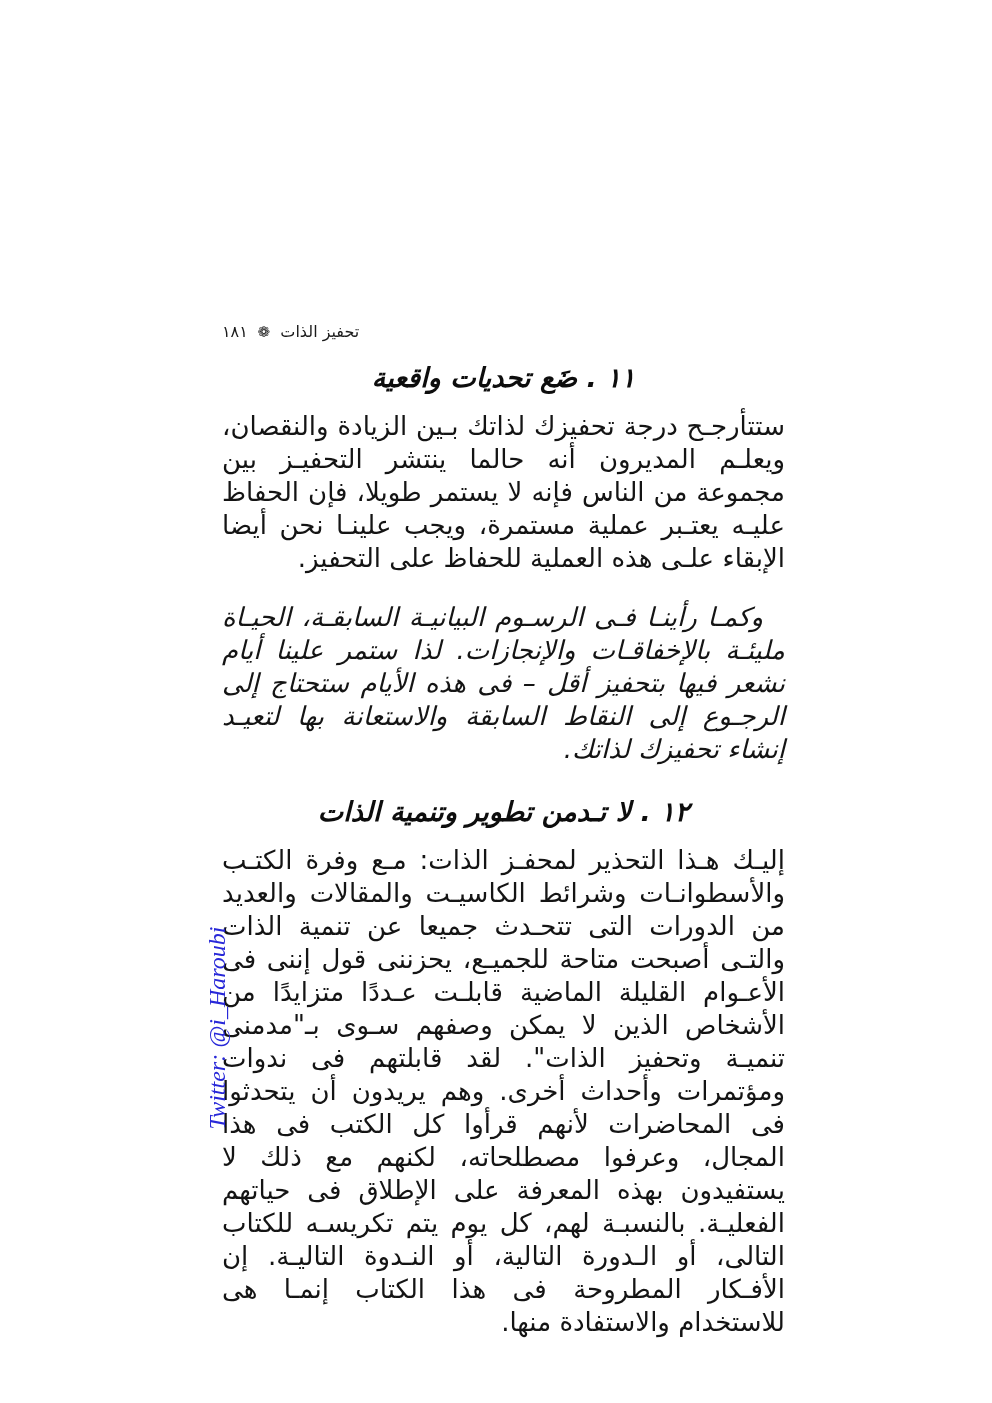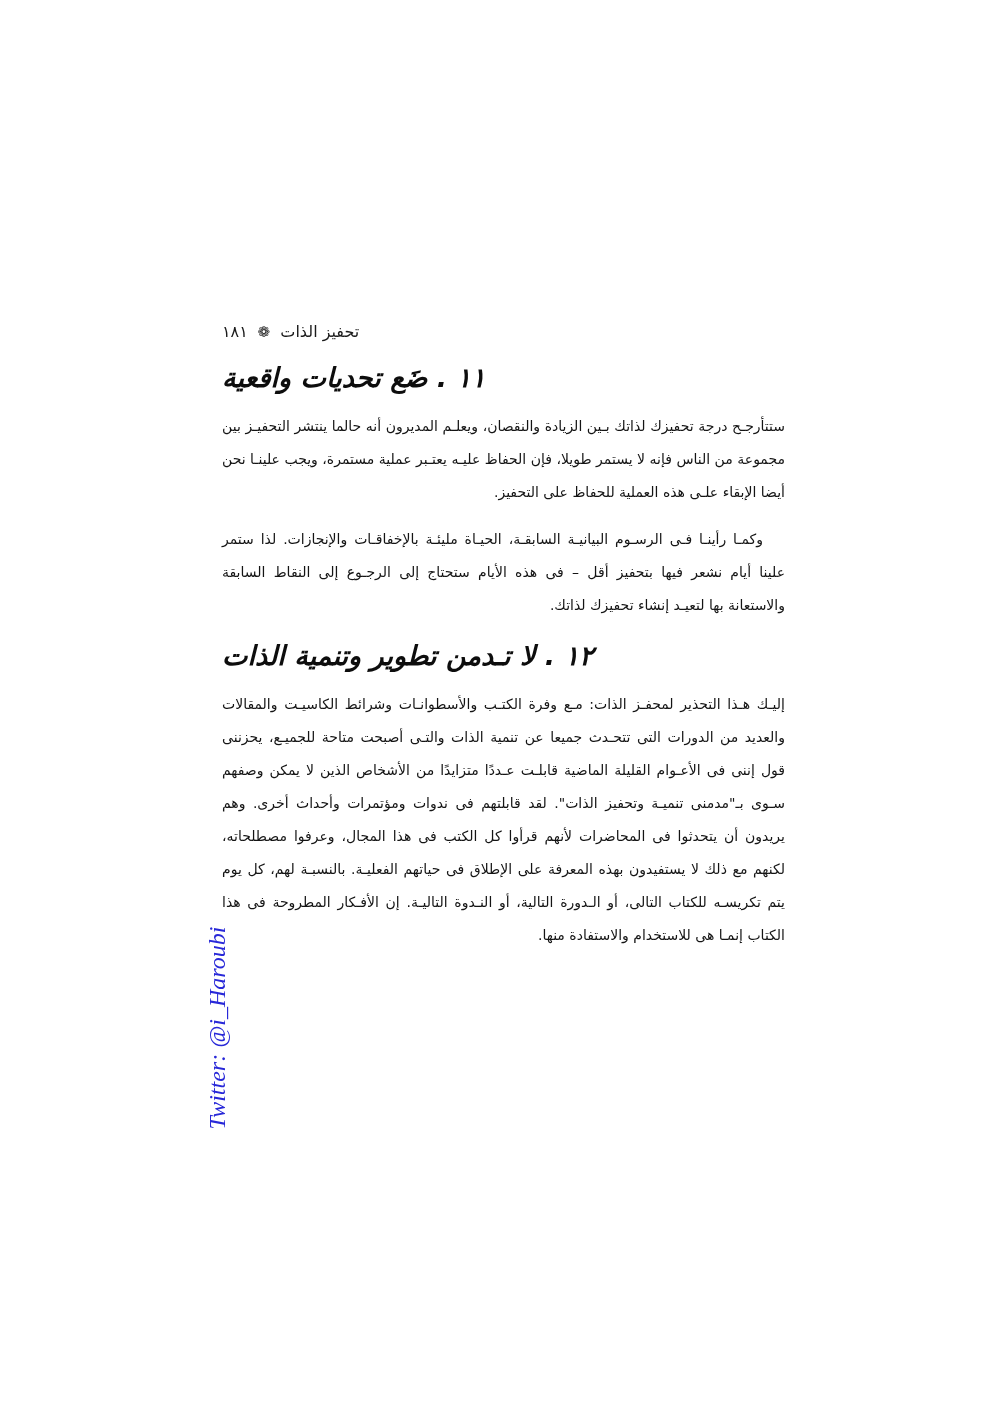--- a/index.html
+++ b/index.html
@@ -34,36 +34,36 @@
   .running-header .ornament {
     display: inline-block;
     margin: 0 10px;
     font-size: 15px;
   }
   .running-header .page-num {
     letter-spacing: 1px;
   }
   .section-heading {
     margin-top: 14px;
-    text-align: left;
+    text-align: center;
     font-size: 27px;
     line-height: 40px;
     font-weight: bold;
     font-style: italic;
     color: #0d0d0d;
   }
   .para {
     margin-top: 12px;
-    font-size: 14px;
+    font-size: 26px;
     line-height: 33px;
     text-align: justify;
     text-justify: inter-word;
     color: #141414;
   }
-  .indent-sm { text-indent: 22px; }
+  .indent-sm { text-indent: 22px; font-style: italic; }
   .indent-md { text-indent: 46px; }
   .gap-lg { }
   .watermark {
     position: absolute;
     top: 1028px;
     left: 217px;
     transform: translate(-50%, -50%) rotate(-90deg);
     transform-origin: center center;
     white-space: nowrap;
     font-family: "Liberation Serif", "DejaVu Serif", serif;

